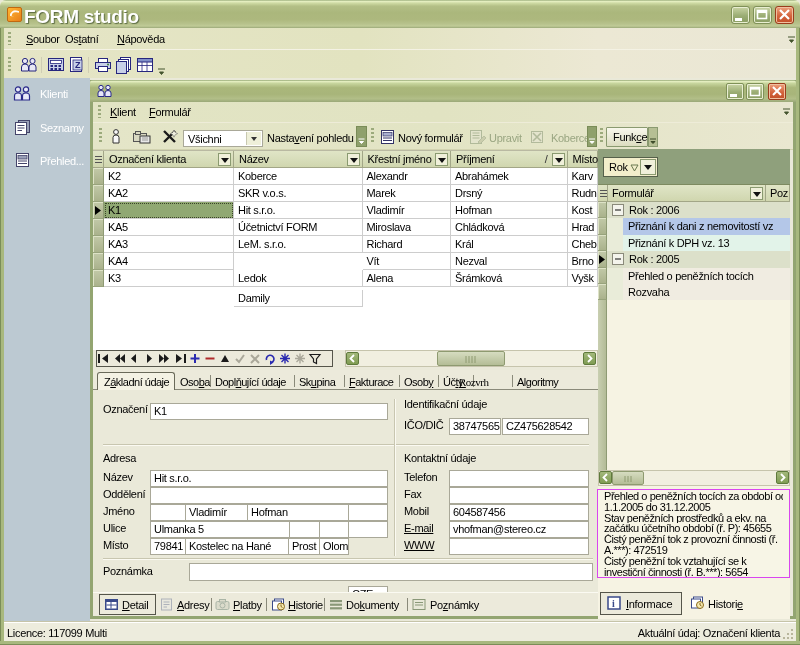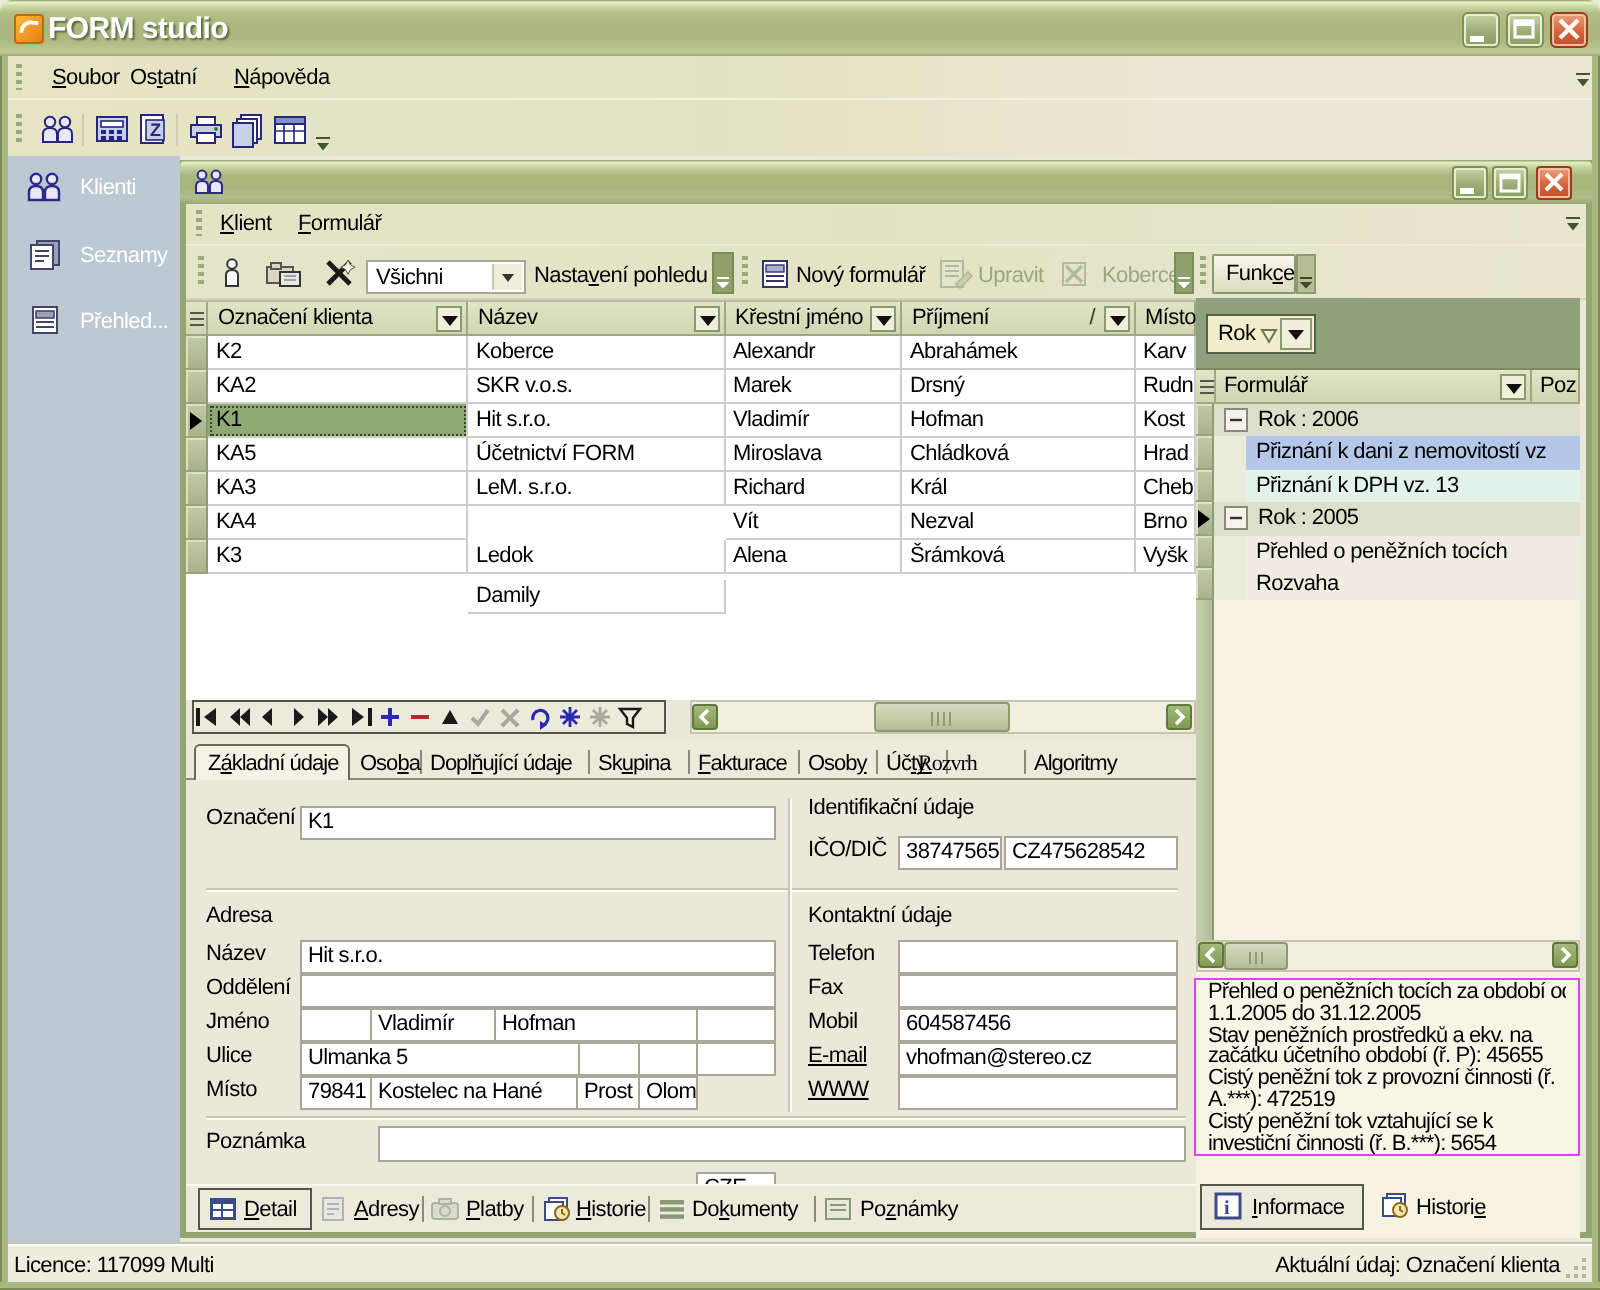--- a/index.html
+++ b/index.html
@@ -12,21 +12,21 @@
 
 
 #fr-l { position:absolute; left:0; top:28px; width:4px; height:617px; background:#a8b87e; border-left:1px solid #7b8d58; }
 #fr-r { position:absolute; left:796px; top:28px; width:4px; height:617px; background:#a8b87e; border-right:1px solid #7b8d58; }
 #fr-b { position:absolute; left:0; top:641px; width:800px; height:4px; background:#a8b87e; border-bottom:1px solid #7b8d58; }
 
 
 #titlebar { position:absolute; left:0; top:0; width:800px; height:28px;
   background:linear-gradient(180deg,#8ba06c 0%,#e9f2c6 4%,#cfdba4 11%,#b3bf86 22%,#abb77c 45%,#adb87e 70%,#b7c28c 85%,#c0cb97 93%,#9aa878 100%);
   border-radius:6px 6px 0 0; }
-.apptitle { position:absolute; left:24px; top:6px; font-size:15px; font-weight:bold; color:#fff; text-shadow:1px 1px 1px #5c6b42; }
+.apptitle { position:absolute; left:24px; top:6px; font-size:19px; font-weight:bold; color:#fff; text-shadow:1px 1px 1px #5c6b42; }
 .appicon { position:absolute; left:7px; top:7px; width:15px; height:15px;
   background:linear-gradient(135deg,#ffb733,#e87e1a); border:1px solid #c06810; border-radius:2px; }
 .appicon:after { content:""; position:absolute; left:2px; top:2px; width:7px; height:5px; border:2px solid #fff; border-bottom:none; border-right:none; border-radius:6px 0 0 0; transform:rotate(8deg); opacity:.95; }
 .capbtn { position:absolute; width:19px; height:18px; border-radius:3px;
   background:linear-gradient(180deg,#c9d4a5 0%,#9bad74 55%,#8a9d63 100%);
   box-shadow:inset 0 0 0 1px #e9eed2; border:1px solid #7f9158; }
 .capbtn.close { background:linear-gradient(180deg,#eda17c 0%,#d4643d 55%,#c24f28 100%); box-shadow:inset 0 0 0 1px #f0c0a0; border:1px solid #9a3c1c; }
 
 
 #menubar { position:absolute; left:4px; top:28px; width:792px; height:21px; background:linear-gradient(90deg,#e5e5c6 0%,#e2e3c0 45%,#ece8d4 75%,#eae7d5 100%); }

